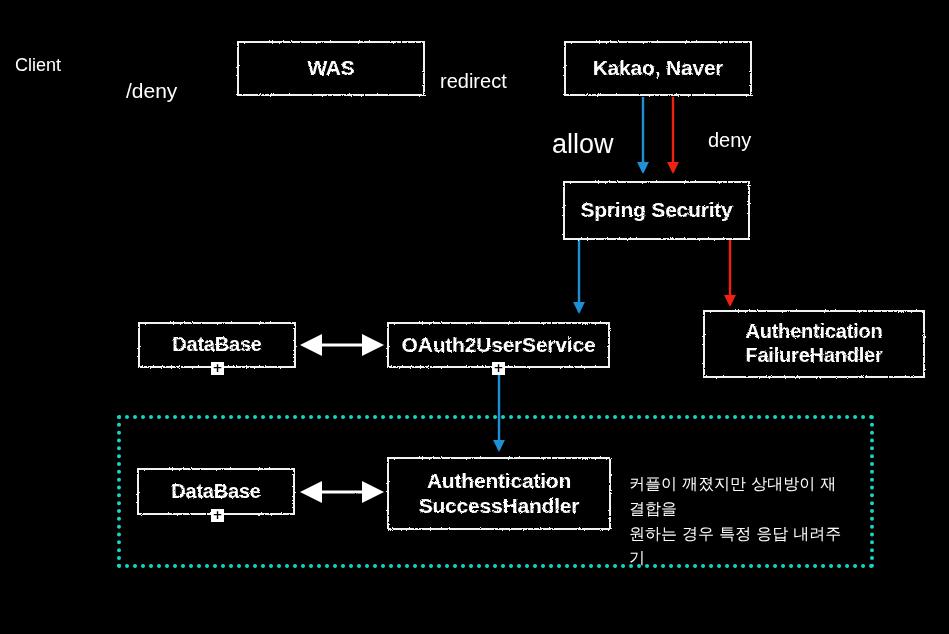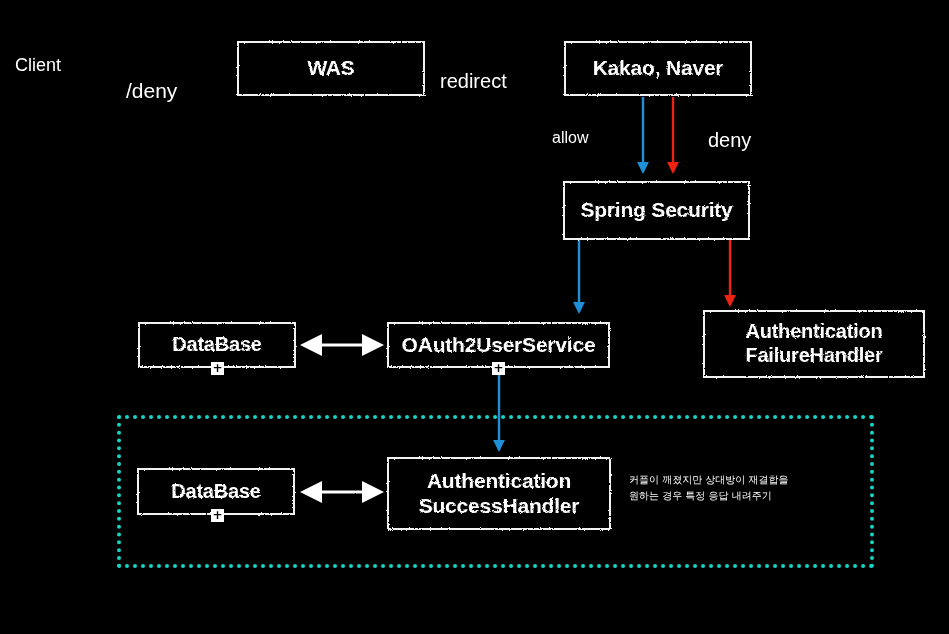--- a/index.html
+++ b/index.html
@@ -71,21 +71,21 @@
     position: absolute;
     left: 0;
     top: 0;
     width: 949px;
     height: 634px;
     pointer-events: none;
   }
   .korean-note {
     position: absolute;
     color: #ffffff;
-    font-size: 10px;
+    font-size: 16px;
     line-height: 1.55;
     white-space: pre-line;
     font-family: "DejaVu Sans", sans-serif;
   }
 </style>
 </head>
 <body>
 
 <div id="canvas">
 
@@ -153,21 +153,21 @@
   </svg>
 
   <div class="dotted-region" style="left:117px; top:415px; width:757px; height:153px;"></div>
 
   <div class="plain" style="left:15px; top:55px; font-size:18px;">Client</div>
 
   <div class="plain" style="left:126px; top:79px; font-size:21px;">/deny</div>
 
   <div class="plain" style="left:440px; top:70px; font-size:20px;">redirect</div>
 
-  <div class="plain" style="left:552px; top:129px; font-size:16px;text-align:center;">allow</div>
+  <div class="plain" style="left:552px; top:129px; font-size:27px;text-align:center;">allow</div>
 
   <div class="plain" style="left:708px; top:129px; font-size:20px;">deny</div>
 
   <div class="node" style="left:237px; top:41px; width:188px; height:55px; font-size:21px;">
     <span class="node-label">WAS</span>
   </div>
 
   <div class="node" style="left:564px; top:41px; width:188px; height:55px; font-size:21px;">
     <span class="node-label">Kakao, Naver</span>
   </div>

